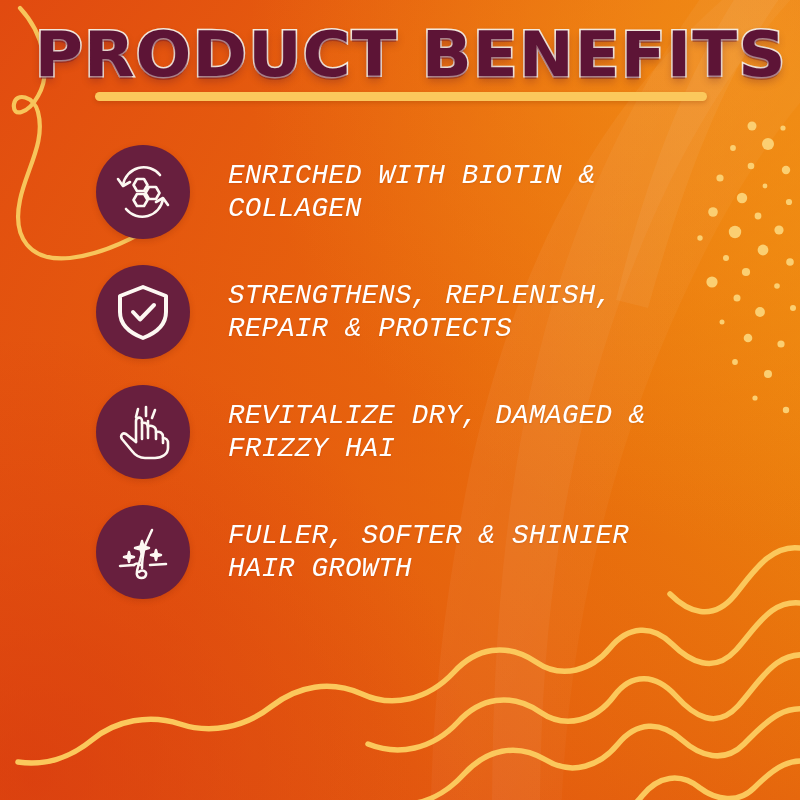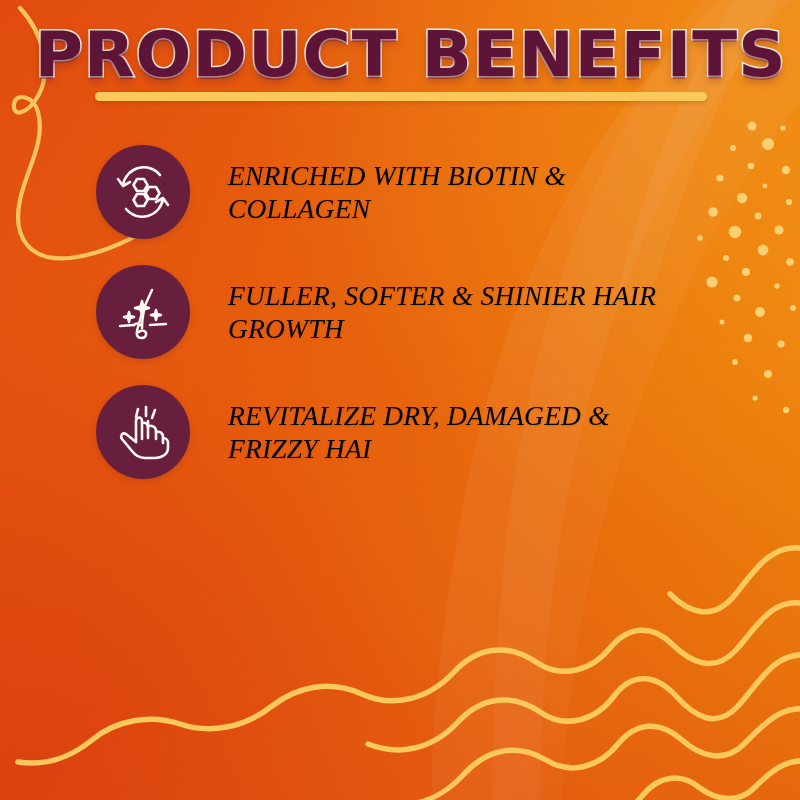--- a/index.html
+++ b/index.html
@@ -57,27 +57,27 @@
   .badge{
     flex:0 0 auto;
     width:94px; height:94px; border-radius:50%;
     background:#681f3e;
     display:flex; align-items:center; justify-content:center;
     box-shadow:0 2px 6px rgba(90,20,0,.18);
   }
   .badge svg{ display:block; }
   .row-text{
     margin-left:38px;
-    font-family:Liberation Serif, serif;
+    font-family:Liberation Mono, monospace;
     font-style:italic;
     font-weight:normal;
     font-size:27.5px;
     line-height:33px;
     letter-spacing:.2px;
-    color:#000000;
+    color:#ffffff;
     text-transform:uppercase;
     max-width:470px;
     text-shadow:0 1px 2px rgba(120,40,0,.18);
   }
 </style>
 </head>
 <body>
 
 <svg id="bg" width="800" height="800" viewBox="0 0 800 800">
   <defs>
@@ -201,38 +201,31 @@
           <path d="M25,18 L32,18 L35.5,24 L32,30 L25,30 L21.5,24 Z"></path>
           <path d="M37,26 L44,26 L47.5,32 L44,38 L37,38 L33.5,32 Z"></path>
           <path d="M25,33 L32,33 L35.5,39 L32,45 L25,45 L21.5,39 Z"></path>
         </svg>
       </span>
     </div>
     <div class="row-text">ENRICHED WITH BIOTIN &amp; COLLAGEN</div>
   </div>
 
 
-
-  <div class="row">
-    <div class="badge">
-      <span>
-        <svg width="62" height="62" viewBox="0 0 62 62" fill="none" stroke="#fdf8f2" stroke-width="2.5" stroke-linecap="round" stroke-linejoin="round">
-          <path d="M40,9 C35,20 30,30 28,39 C26,47 24,50 25,54
-                   C26,58 33,58 34,54 C35,50 30,48 27,51"></path>
-          <path d="M33,25 C31,33 30,40 30,47"></path>
-          <path d="M8,45 L22,44"></path>
-          <path d="M38,44 L54,43"></path>
-          <path d="M22,44 C24,42 26,42 28,44"></path>
-          <path d="M30,20 L31.5,25.5 L37,27 L31.5,28.5 L30,34 L28.5,28.5 L23,27 L28.5,25.5 Z" fill="#fdf8f2"></path>
-          <path d="M17,31 L18,35 L22,36 L18,37 L17,41 L16,37 L12,36 L16,35 Z" fill="#fdf8f2"></path>
-          <path d="M44,29 L45,33 L49,34 L45,35 L44,39 L43,35 L39,34 L43,33 Z" fill="#fdf8f2"></path>
-        </svg>
-      </span>
-    </div>
-    <div class="row-text">FULLER, SOFTER &amp; SHINIER HAIR GROWTH</div>
+  <div class="row">
+    <div class="badge">
+      <span>
+        <svg width="62" height="62" viewBox="0 0 62 62" fill="none" stroke="#fdf8f2" stroke-width="4" stroke-linecap="round" stroke-linejoin="round">
+          <path d="M31,6 L54,15 L54,31 C54,44 44,52 31,57
+                   C18,52 8,44 8,31 L8,15 Z"></path>
+          <path d="M21,31 L28,38.5 L42,24"></path>
+        </svg>
+      </span>
+    </div>
+    <div class="row-text">STRENGTHENS, REPLENISH, REPAIR &amp; PROTECTS</div>
   </div>
 
   <div class="row">
     <div class="badge">
       <span>
         <svg width="62" height="62" viewBox="0 0 62 62" fill="none" stroke="#fdf8f2" stroke-width="2.6" stroke-linecap="round" stroke-linejoin="round">
           <path d="M26,8 L24,16"></path>
           <path d="M34,6 L34,15"></path>
           <path d="M43,9 L40,17"></path>
           <path d="M36,20 L36,37"></path>
@@ -243,13 +236,32 @@
                    C27,57 23,54 20,50 L10,38
                    C8,35 10,31 14,33 L24,41"></path>
           <path d="M24,41 L24,20 C24,16 30,15 30,20 L30,38"></path>
           <path d="M30,22 C34,21 36,23 36,27"></path>
         </svg>
       </span>
     </div>
     <div class="row-text">REVITALIZE DRY, DAMAGED &amp; FRIZZY HAI</div>
   </div>
 
+  <div class="row">
+    <div class="badge">
+      <span>
+        <svg width="62" height="62" viewBox="0 0 62 62" fill="none" stroke="#fdf8f2" stroke-width="2.5" stroke-linecap="round" stroke-linejoin="round">
+          <path d="M40,9 C35,20 30,30 28,39 C26,47 24,50 25,54
+                   C26,58 33,58 34,54 C35,50 30,48 27,51"></path>
+          <path d="M33,25 C31,33 30,40 30,47"></path>
+          <path d="M8,45 L22,44"></path>
+          <path d="M38,44 L54,43"></path>
+          <path d="M22,44 C24,42 26,42 28,44"></path>
+          <path d="M30,20 L31.5,25.5 L37,27 L31.5,28.5 L30,34 L28.5,28.5 L23,27 L28.5,25.5 Z" fill="#fdf8f2"></path>
+          <path d="M17,31 L18,35 L22,36 L18,37 L17,41 L16,37 L12,36 L16,35 Z" fill="#fdf8f2"></path>
+          <path d="M44,29 L45,33 L49,34 L45,35 L44,39 L43,35 L39,34 L43,33 Z" fill="#fdf8f2"></path>
+        </svg>
+      </span>
+    </div>
+    <div class="row-text">FULLER, SOFTER &amp; SHINIER HAIR GROWTH</div>
+  </div>
+
 </div>
 
 </body></html>

